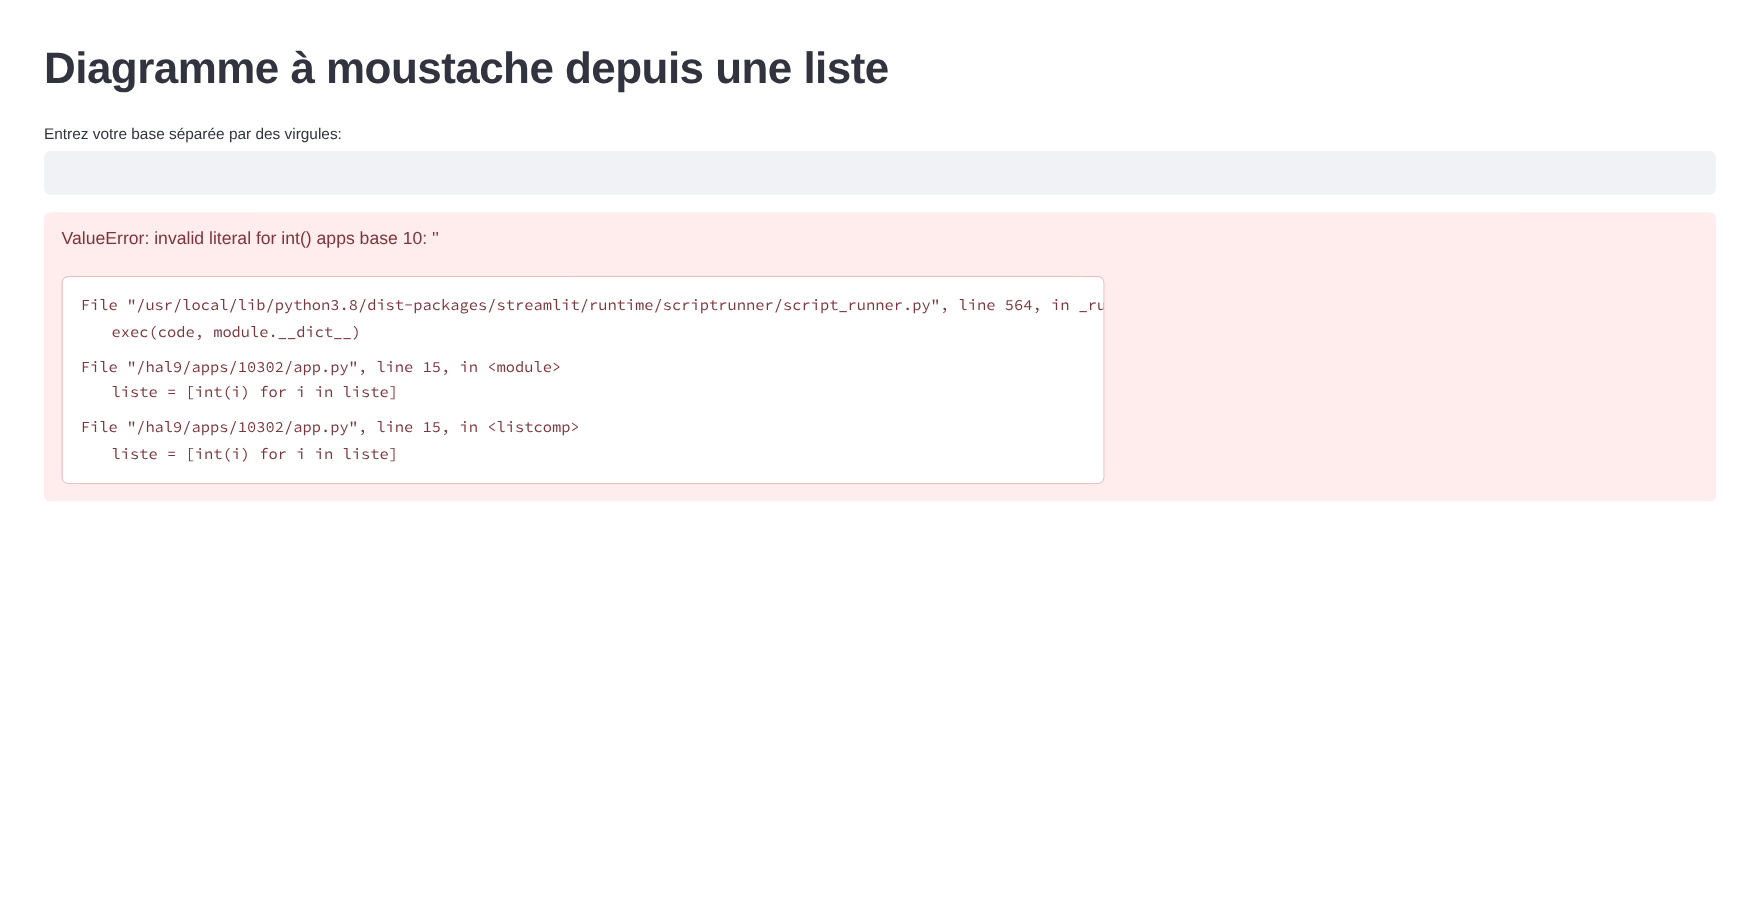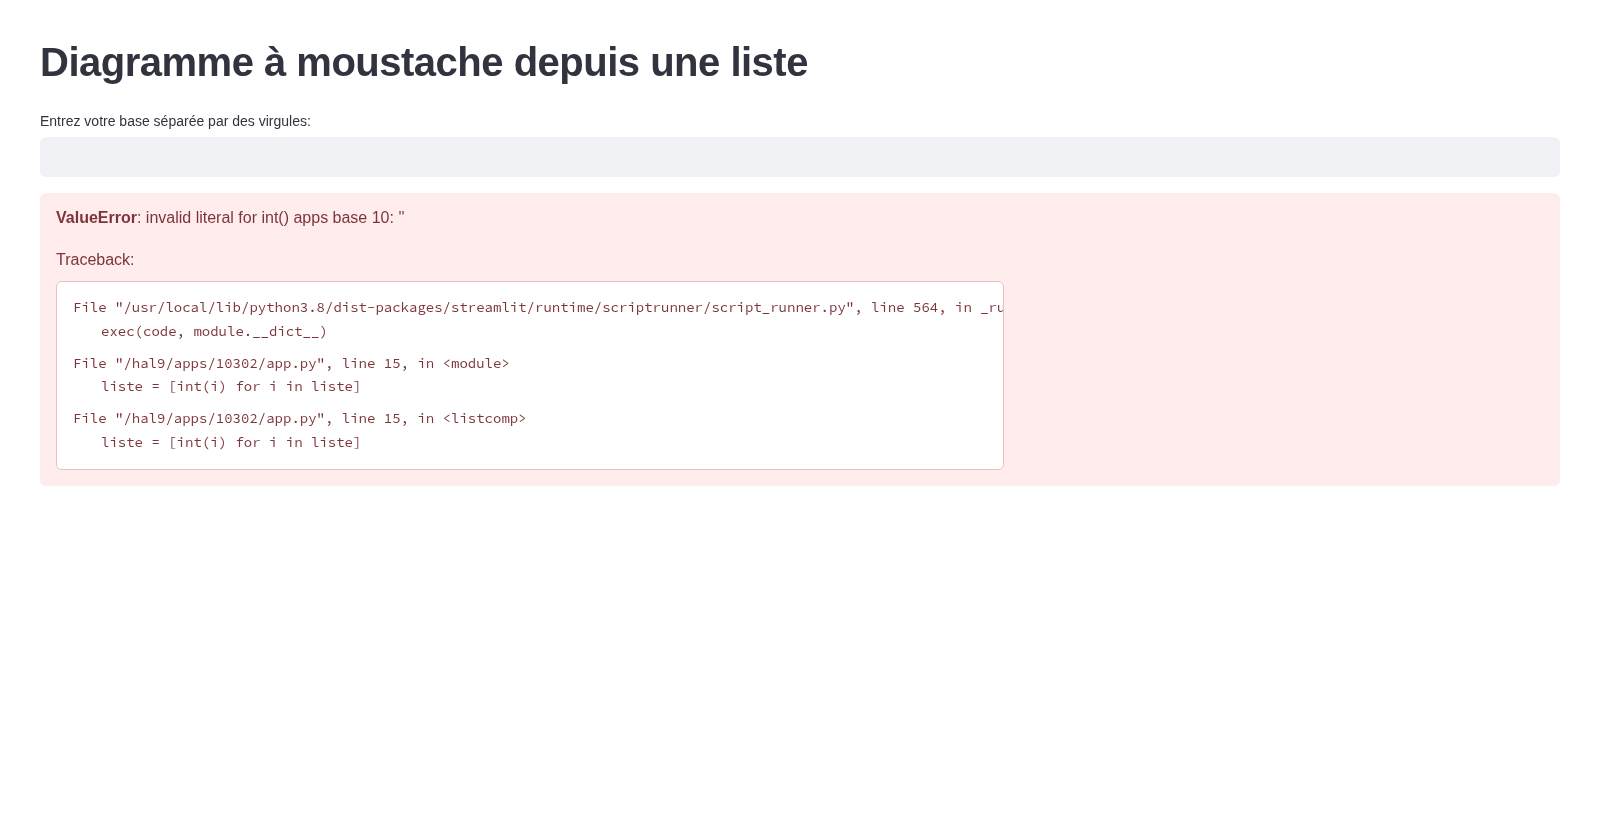--- a/index.html
+++ b/index.html
@@ -49,21 +49,21 @@
       background: #ffecec;
       border-radius: 6px;
       padding: 16px;
       color: #7d353b;
     }
     .error-header {
       font-size: 16px;
       margin-bottom: 24px;
     }
     .error-type {
-      font-weight: 700;
+      font-weight: 400;
       text-align: right;
     }
     .traceback-label {
       font-size: 16px;
       margin-bottom: 12px;
     }
     .traceback-box {
       background: #ffffff;
       border: 1px solid #e8c0c3;
       border-radius: 6px;
@@ -92,19 +92,18 @@
 <body>
 
 <div class="container">
   <h1>Diagramme à moustache depuis une liste</h1>
   <p class="input-label">Entrez votre base séparée par des virgules:</p>
   <input type="text" class="text-input" value="" style="">
   <div class="error-box">
     <p class="error-header">
       <span class="error-type">ValueError</span><span>: invalid literal for int() apps base 10: ''</span>
     </p>
-    <p class="traceback-label">Traceback:</p>
     <div class="traceback-box"><span class="frame"><span>File "/usr/local/lib/python3.8/dist-packages/streamlit/runtime/scriptrunner/script_runner.py", line 564, in _run_script</span>
 <span class="indent">exec(code, module.__dict__)</span></span><span class="frame"><span>File "/hal9/apps/10302/app.py", line 15, in &lt;module&gt;</span>
 <span class="indent">liste = [int(i) for i in liste]</span></span><span class="frame"><span>File "/hal9/apps/10302/app.py", line 15, in &lt;listcomp&gt;</span>
 <span class="indent">liste = [int(i) for i in liste]</span></span></div>
   </div>
 </div>
 
 </body></html>

